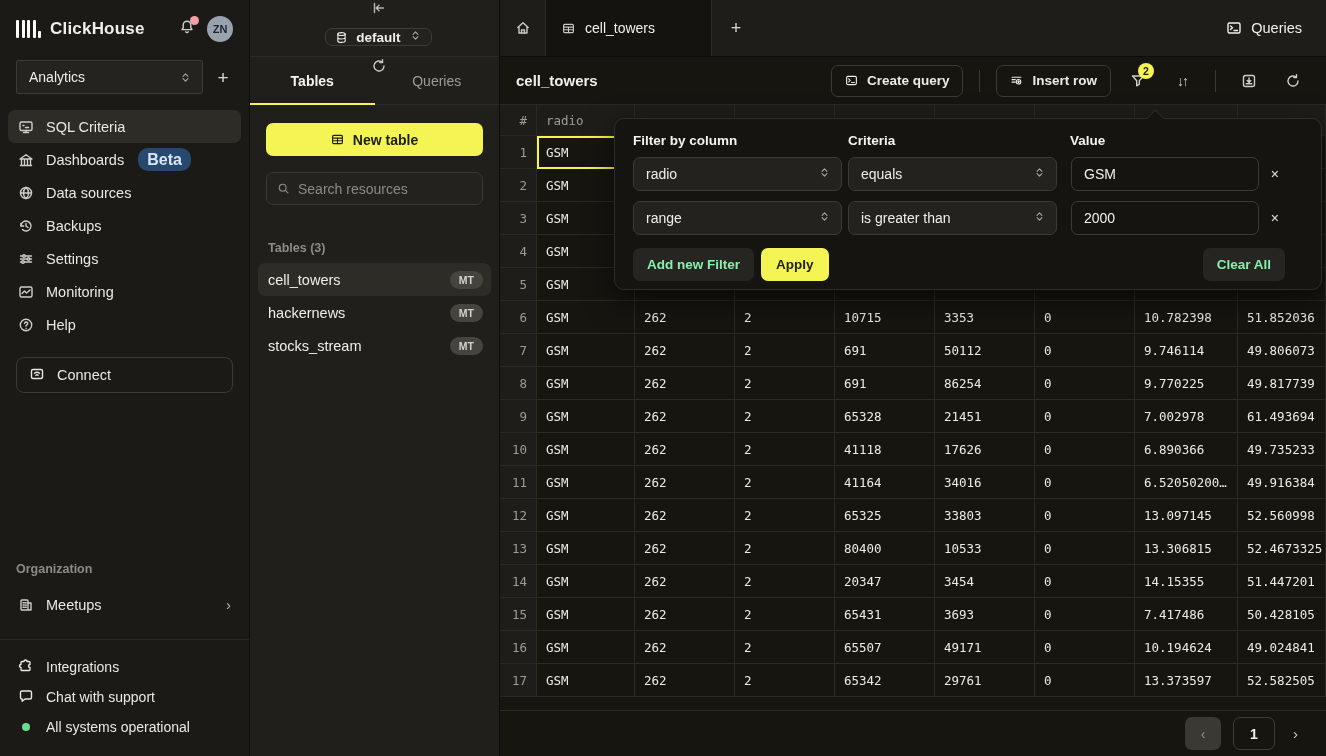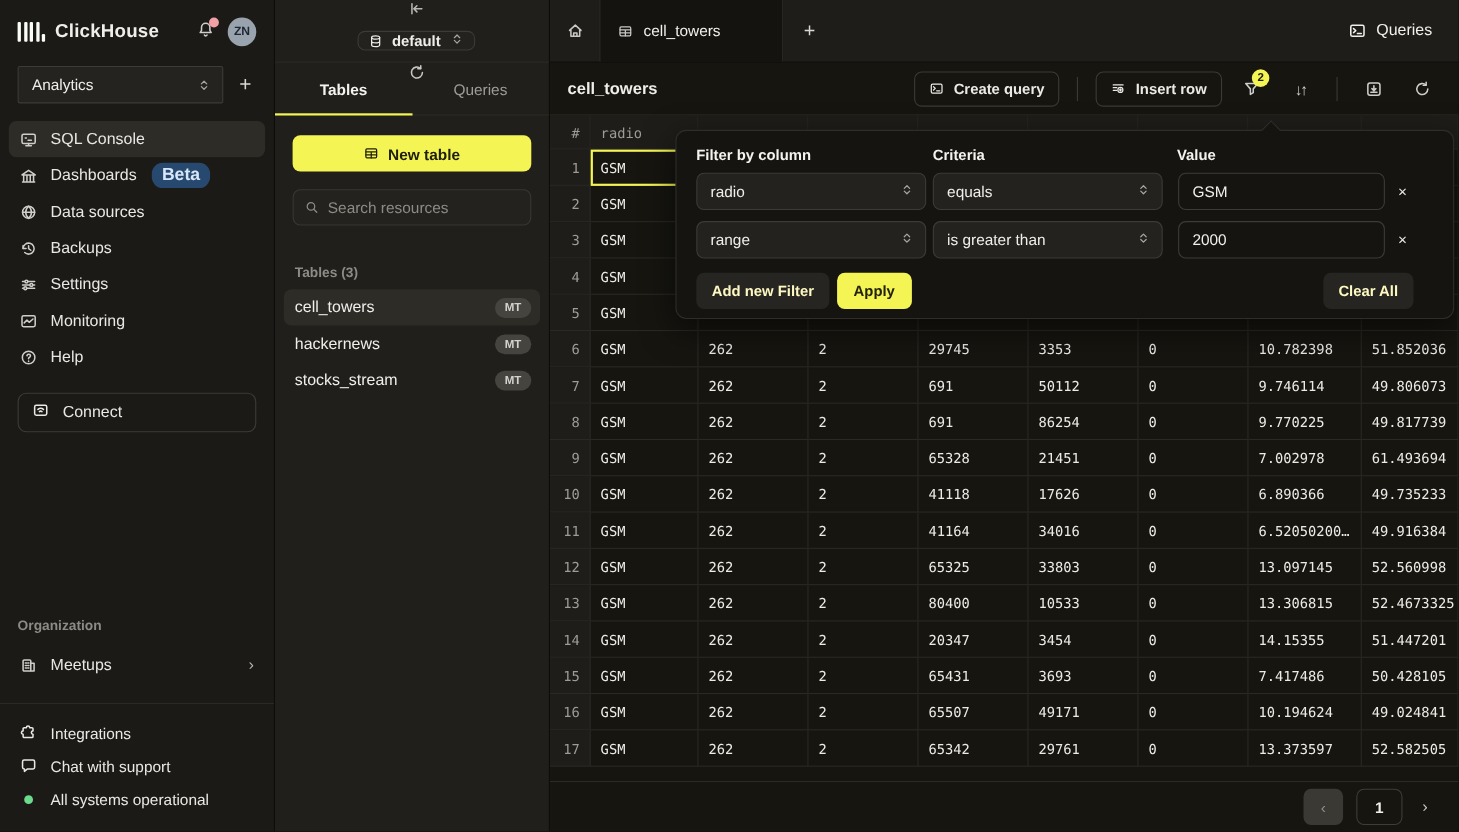--- a/index.html
+++ b/index.html
@@ -166,21 +166,21 @@
     font-size:14px; cursor:pointer; margin-right:6px; }
   .f-select:nth-child(2){ margin-right:14px; }
   .f-select .chev { margin-left:auto; color:#a7a6a1; }
   .f-input { width:188px; height:34px; background:transparent; border:1px solid #3c3b36;
     border-radius:7px; color:#f1f0ec; font-size:14px; padding:0 12px;
     font-family:inherit; outline:none; }
   .f-remove { margin-left:auto; margin-right:24px; background:none; border:none;
     color:#e5e4e0; font-size:14px; cursor:pointer; line-height:1; }
   .pop-actions { display:flex; align-items:center; margin-top:13px; }
   .btn-dark { height:33px; background:#262521; border:none; border-radius:7px;
-    color:#fef9c3; font-size:13.5px; font-weight:600; padding:0 14px; cursor:pointer;
+    color:#86efac; font-size:13.5px; font-weight:600; padding:0 14px; cursor:pointer;
     font-family:inherit; }
   .btn-accent { height:33px; background:var(--accent); border:none; border-radius:7px;
     color:#23230c; font-size:13.5px; font-weight:600; padding:0 15px; margin-left:7px;
     cursor:pointer; font-family:inherit; }
   .btn-clear { margin-left:auto; margin-right:18px; }
   .chev2 { display:flex; flex-direction:column; gap:1px; align-items:center; }
 </style>
 </head>
 <body>
 
@@ -223,21 +223,21 @@
 
     <nav class="nav">
       <div class="nav-item active">
         <span class="nic">
             <svg class="ic" viewBox="0 0 16 16">
               <rect x="2" y="3" width="12" height="8.5" rx="1.5"></rect>
               <path d="M8 11.5v2M5.5 13.5h5"></path>
               <path d="M5 6.5h1M7.5 8.5h3"></path>
             </svg>
           </span>
-        <span>SQL Console</span>
+        <span>SQL Criteria</span>
       </div>
       <div class="nav-item">
         <span class="nic">
             <svg class="ic" viewBox="0 0 16 16">
               <path d="M2.5 13.5h11M3.5 13.5V7M6.5 13.5V7M9.5 13.5V7M12.5 13.5V7M2 7h12L8 2.8 2 7z"></path>
             </svg>
           </span>
         <span>Dashboards</span>
         <span class="badge-beta">Beta</span>
       </div>
@@ -549,21 +549,21 @@
           <div class="gcell" style="width: 100px;">31251</div>
           <div class="gcell" style="width: 100px;">0</div>
           <div class="gcell" style="width: 103px;">9.655966</div>
           <div class="gcell" style="width: 88px;">48.674455</div>
         </div>
         <div class="grow">
           <div class="gcell num" style="width: 37px;">6</div>
           <div class="gcell" style="width: 98px;">GSM</div>
           <div class="gcell" style="width: 100px;">262</div>
           <div class="gcell" style="width: 100px;">2</div>
-          <div class="gcell" style="width: 100px;">29745</div>
+          <div class="gcell" style="width: 100px;">10715</div>
           <div class="gcell" style="width: 100px;">3353</div>
           <div class="gcell" style="width: 100px;">0</div>
           <div class="gcell" style="width: 103px;">10.782398</div>
           <div class="gcell" style="width: 88px;">51.852036</div>
         </div>
         <div class="grow">
           <div class="gcell num" style="width: 37px;">7</div>
           <div class="gcell" style="width: 98px;">GSM</div>
           <div class="gcell" style="width: 100px;">262</div>
           <div class="gcell" style="width: 100px;">2</div>

